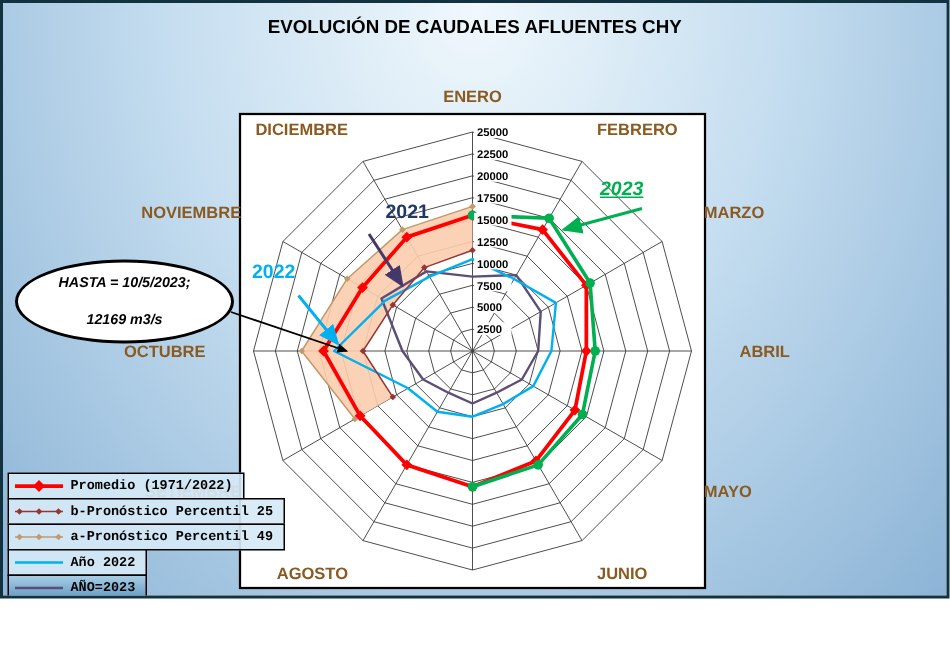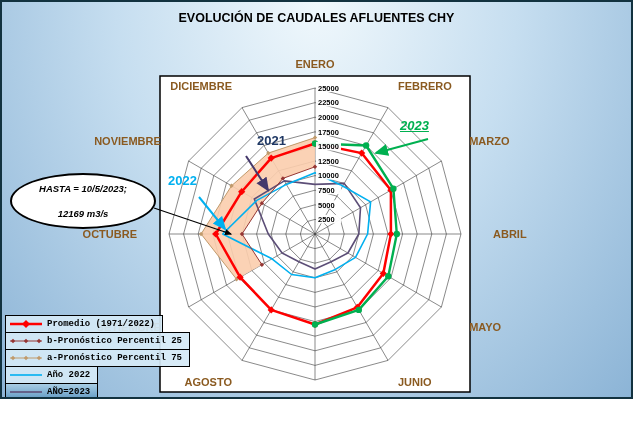--- a/index.html
+++ b/index.html
@@ -206,21 +206,21 @@
     </div>
     <div class="legend-item">
       <span class="legend-swatch">
           <svg width="34" height="12" viewBox="0 0 34 12">
             <line x1="1" y1="6" x2="33" y2="6" stroke="#C09A6B" stroke-width="1"></line>
             <path d="M4 3.8 L6.2 6 L4 8.2 L1.7999999999999998 6 Z" fill="#C09A6B"></path>
             <path d="M17 3.8 L19.2 6 L17 8.2 L14.8 6 Z" fill="#C09A6B"></path>
             <path d="M30 3.8 L32.2 6 L30 8.2 L27.8 6 Z" fill="#C09A6B"></path>
           </svg>
         </span>
-      <span>a-Pronóstico Percentil 75</span>
+      <span>a-Pronóstico Percentil 49</span>
     </div>
     <div class="legend-item">
       <span class="legend-swatch">
           <svg width="34" height="12" viewBox="0 0 34 12">
             <line x1="1" y1="6" x2="33" y2="6" stroke="#00B0F0" stroke-width="1.6"></line>
           </svg>
         </span>
       <span>Año 2022</span>
     </div>
     <div class="legend-item highlight">

